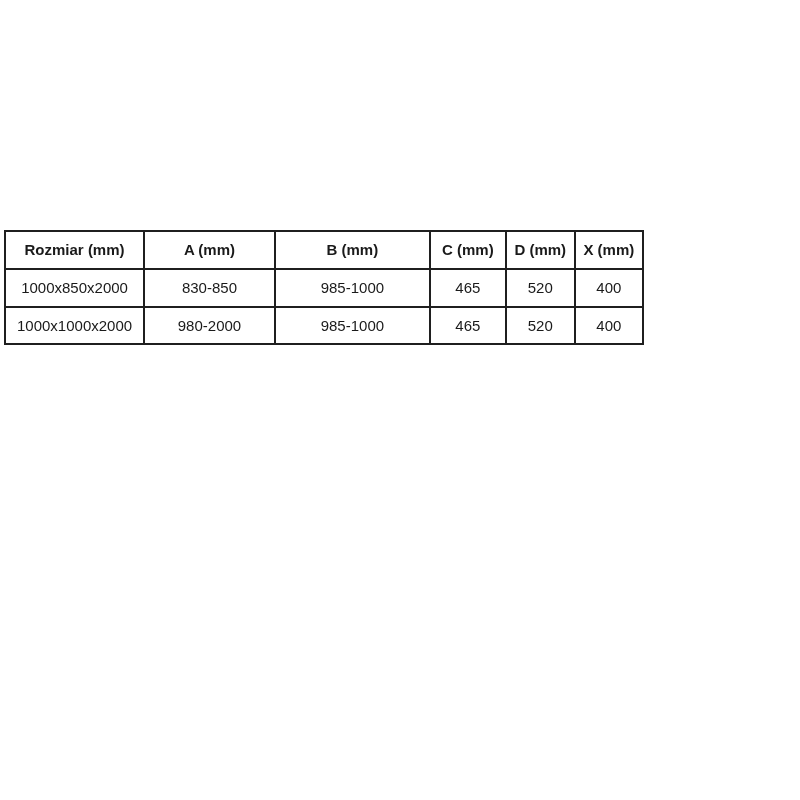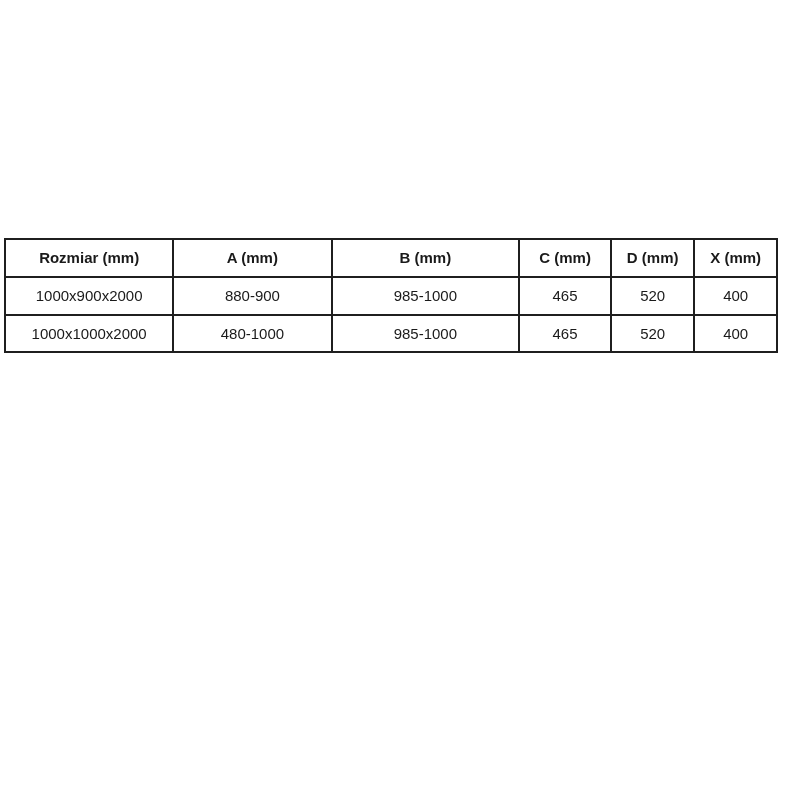--- a/index.html
+++ b/index.html
@@ -13,22 +13,22 @@
   .page {
     position: relative;
     width: 800px;
     height: 800px;
     background: #ffffff;
     overflow: hidden;
   }
   table.spec-table {
     position: absolute;
     left: 4px;
-    top: 238px;
-    width: 774px;
+    top: 230px;
+    width: 640px;
     border-collapse: collapse;
     table-layout: fixed;
     background: #ffffff;
   }
   table.spec-table th,
   table.spec-table td {
     border: 2px solid #1f1f1f;
     text-align: center;
     vertical-align: middle;
     font-size: 15px;
@@ -66,30 +66,30 @@
           <th>Rozmiar (mm)</th>
           <th>A (mm)</th>
           <th>B (mm)</th>
           <th>C (mm)</th>
           <th>D (mm)</th>
           <th>X (mm)</th>
         </tr>
     </thead>
     <tbody>
         <tr>
-          <td>1000x900x2000</td>
-          <td>880-900</td>
+          <td>1000x850x2000</td>
+          <td>830-850</td>
           <td>985-1000</td>
           <td>465</td>
           <td>520</td>
           <td>400</td>
         </tr>
         <tr>
           <td>1000x1000x2000</td>
-          <td>480-1000</td>
+          <td>980-2000</td>
           <td>985-1000</td>
           <td>465</td>
           <td>520</td>
           <td>400</td>
         </tr>
       </tbody>
   </table>
 </div>
 
 </body></html>

